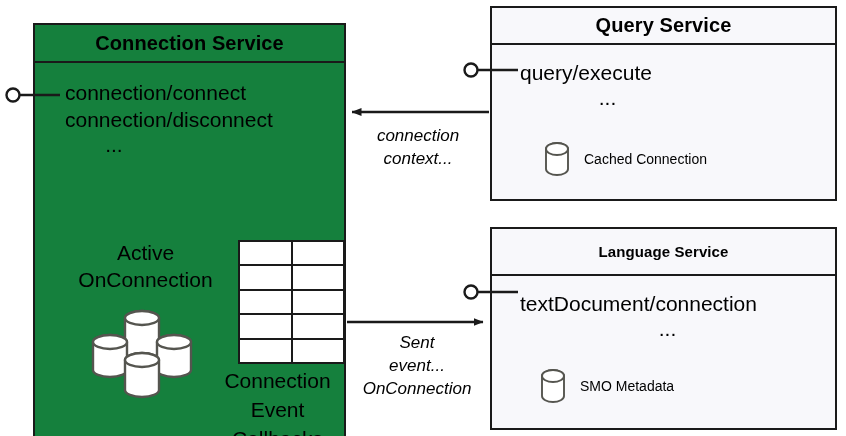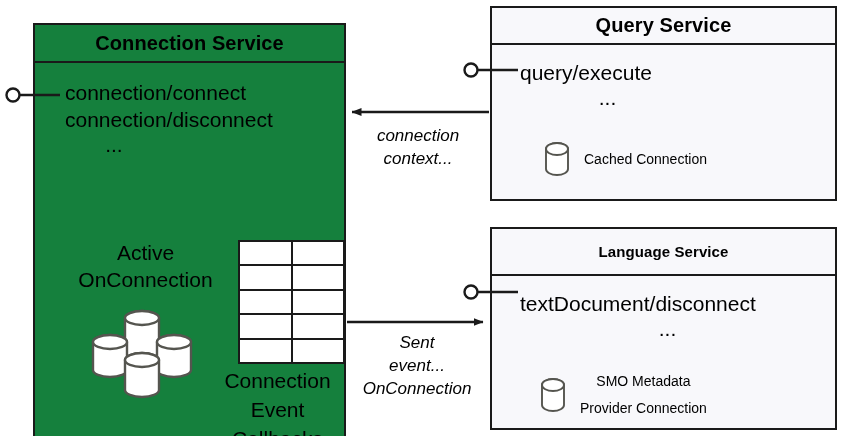--- a/index.html
+++ b/index.html
@@ -247,34 +247,33 @@
       </div>
 
     </div>
   </div>
 
   <div class="component-box box-language">
     <div class="box-header">Language Service</div>
     <div class="box-body">
 
       <div class="ops-list ops-lang">
-        <div>textDocument/disconnect</div>
+        <div>textDocument/connection</div>
         <div class="ops-ellipsis">...</div>
       </div>
 
       <div class="db-row db-row-lang">
         <svg class="db-icon" viewBox="0 0 26 36">
           <g fill="#ffffff" stroke="#55554f" stroke-width="1.9">
             <path d="M2,8 a11,6 0 0 1 22,0 v20 a11,6 0 0 1 -22,0 z"></path>
             <ellipse cx="13" cy="8" rx="11" ry="6"></ellipse>
           </g>
         </svg>
         <div class="db-text centered">
           <div>SMO Metadata</div>
-          <div>Provider Connection</div>
         </div>
       </div>
 
     </div>
   </div>
 
   <svg class="svg-layer" viewBox="0 0 846 436">
     <defs>
       <marker id="arrowhead" markerWidth="10" markerHeight="8" refX="9.5" refY="4" orient="auto" markerUnits="userSpaceOnUse">
         <path d="M0,0 L10,4 L0,8 z" fill="#1a1a1a"></path>

